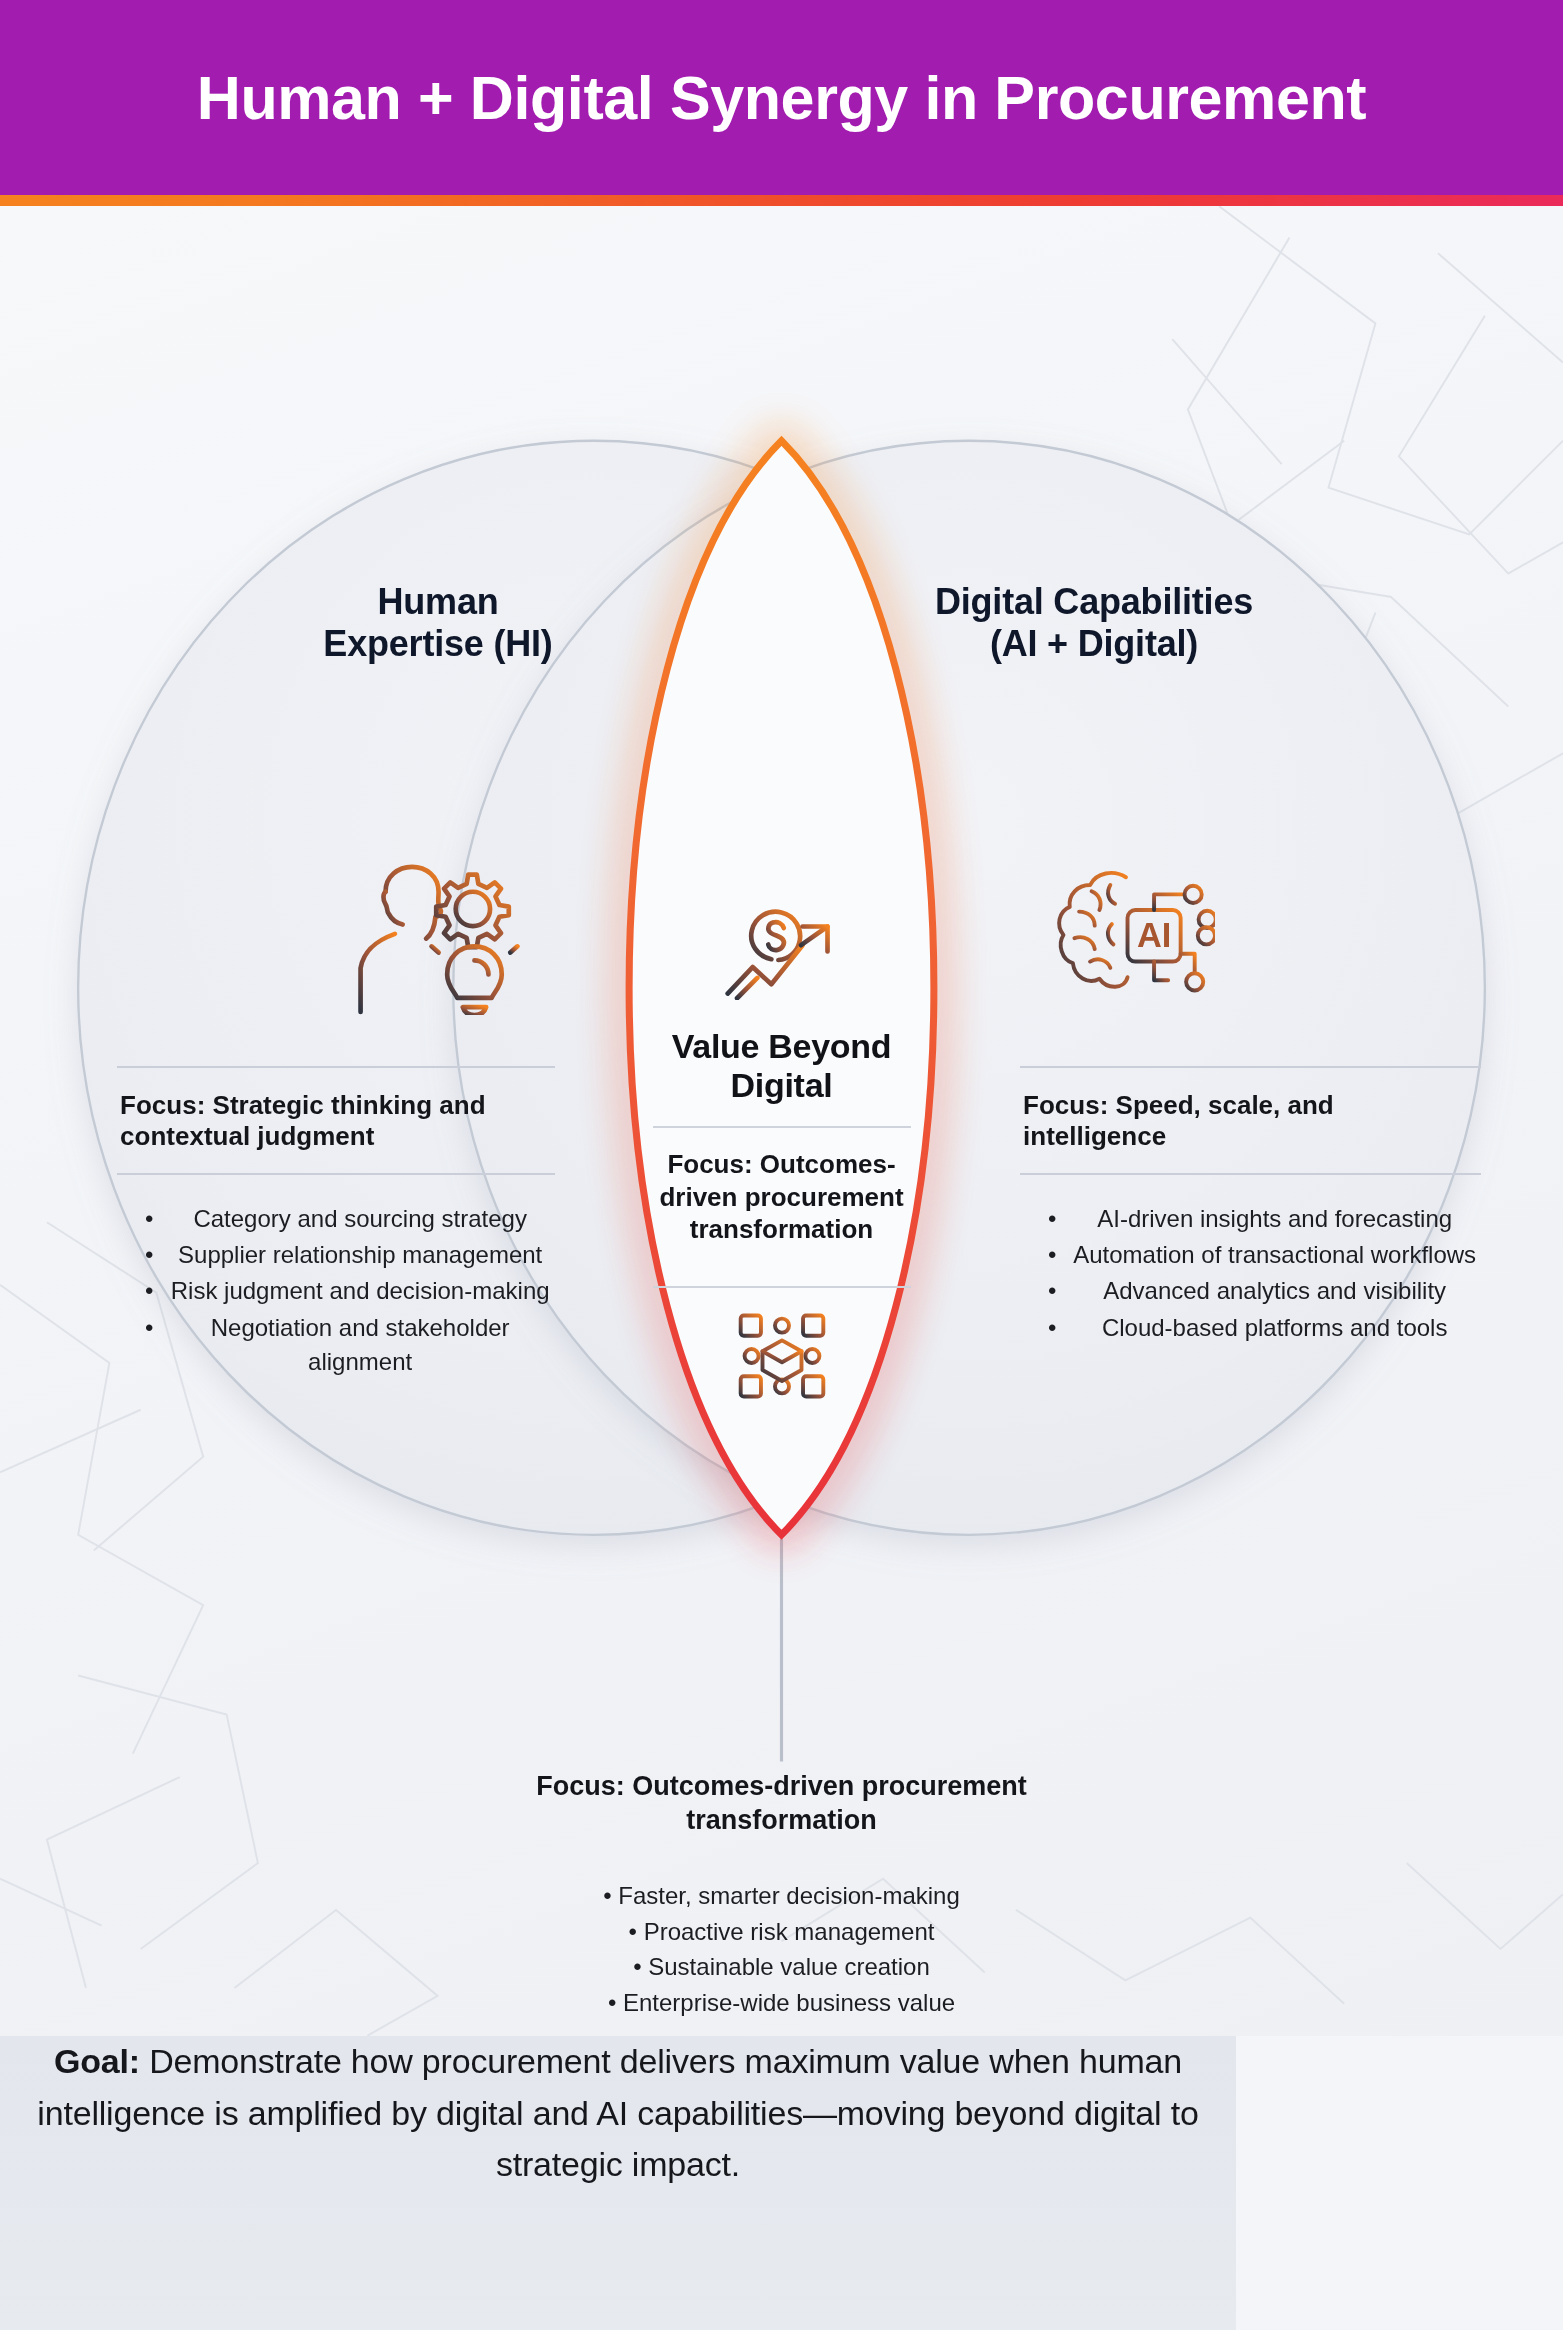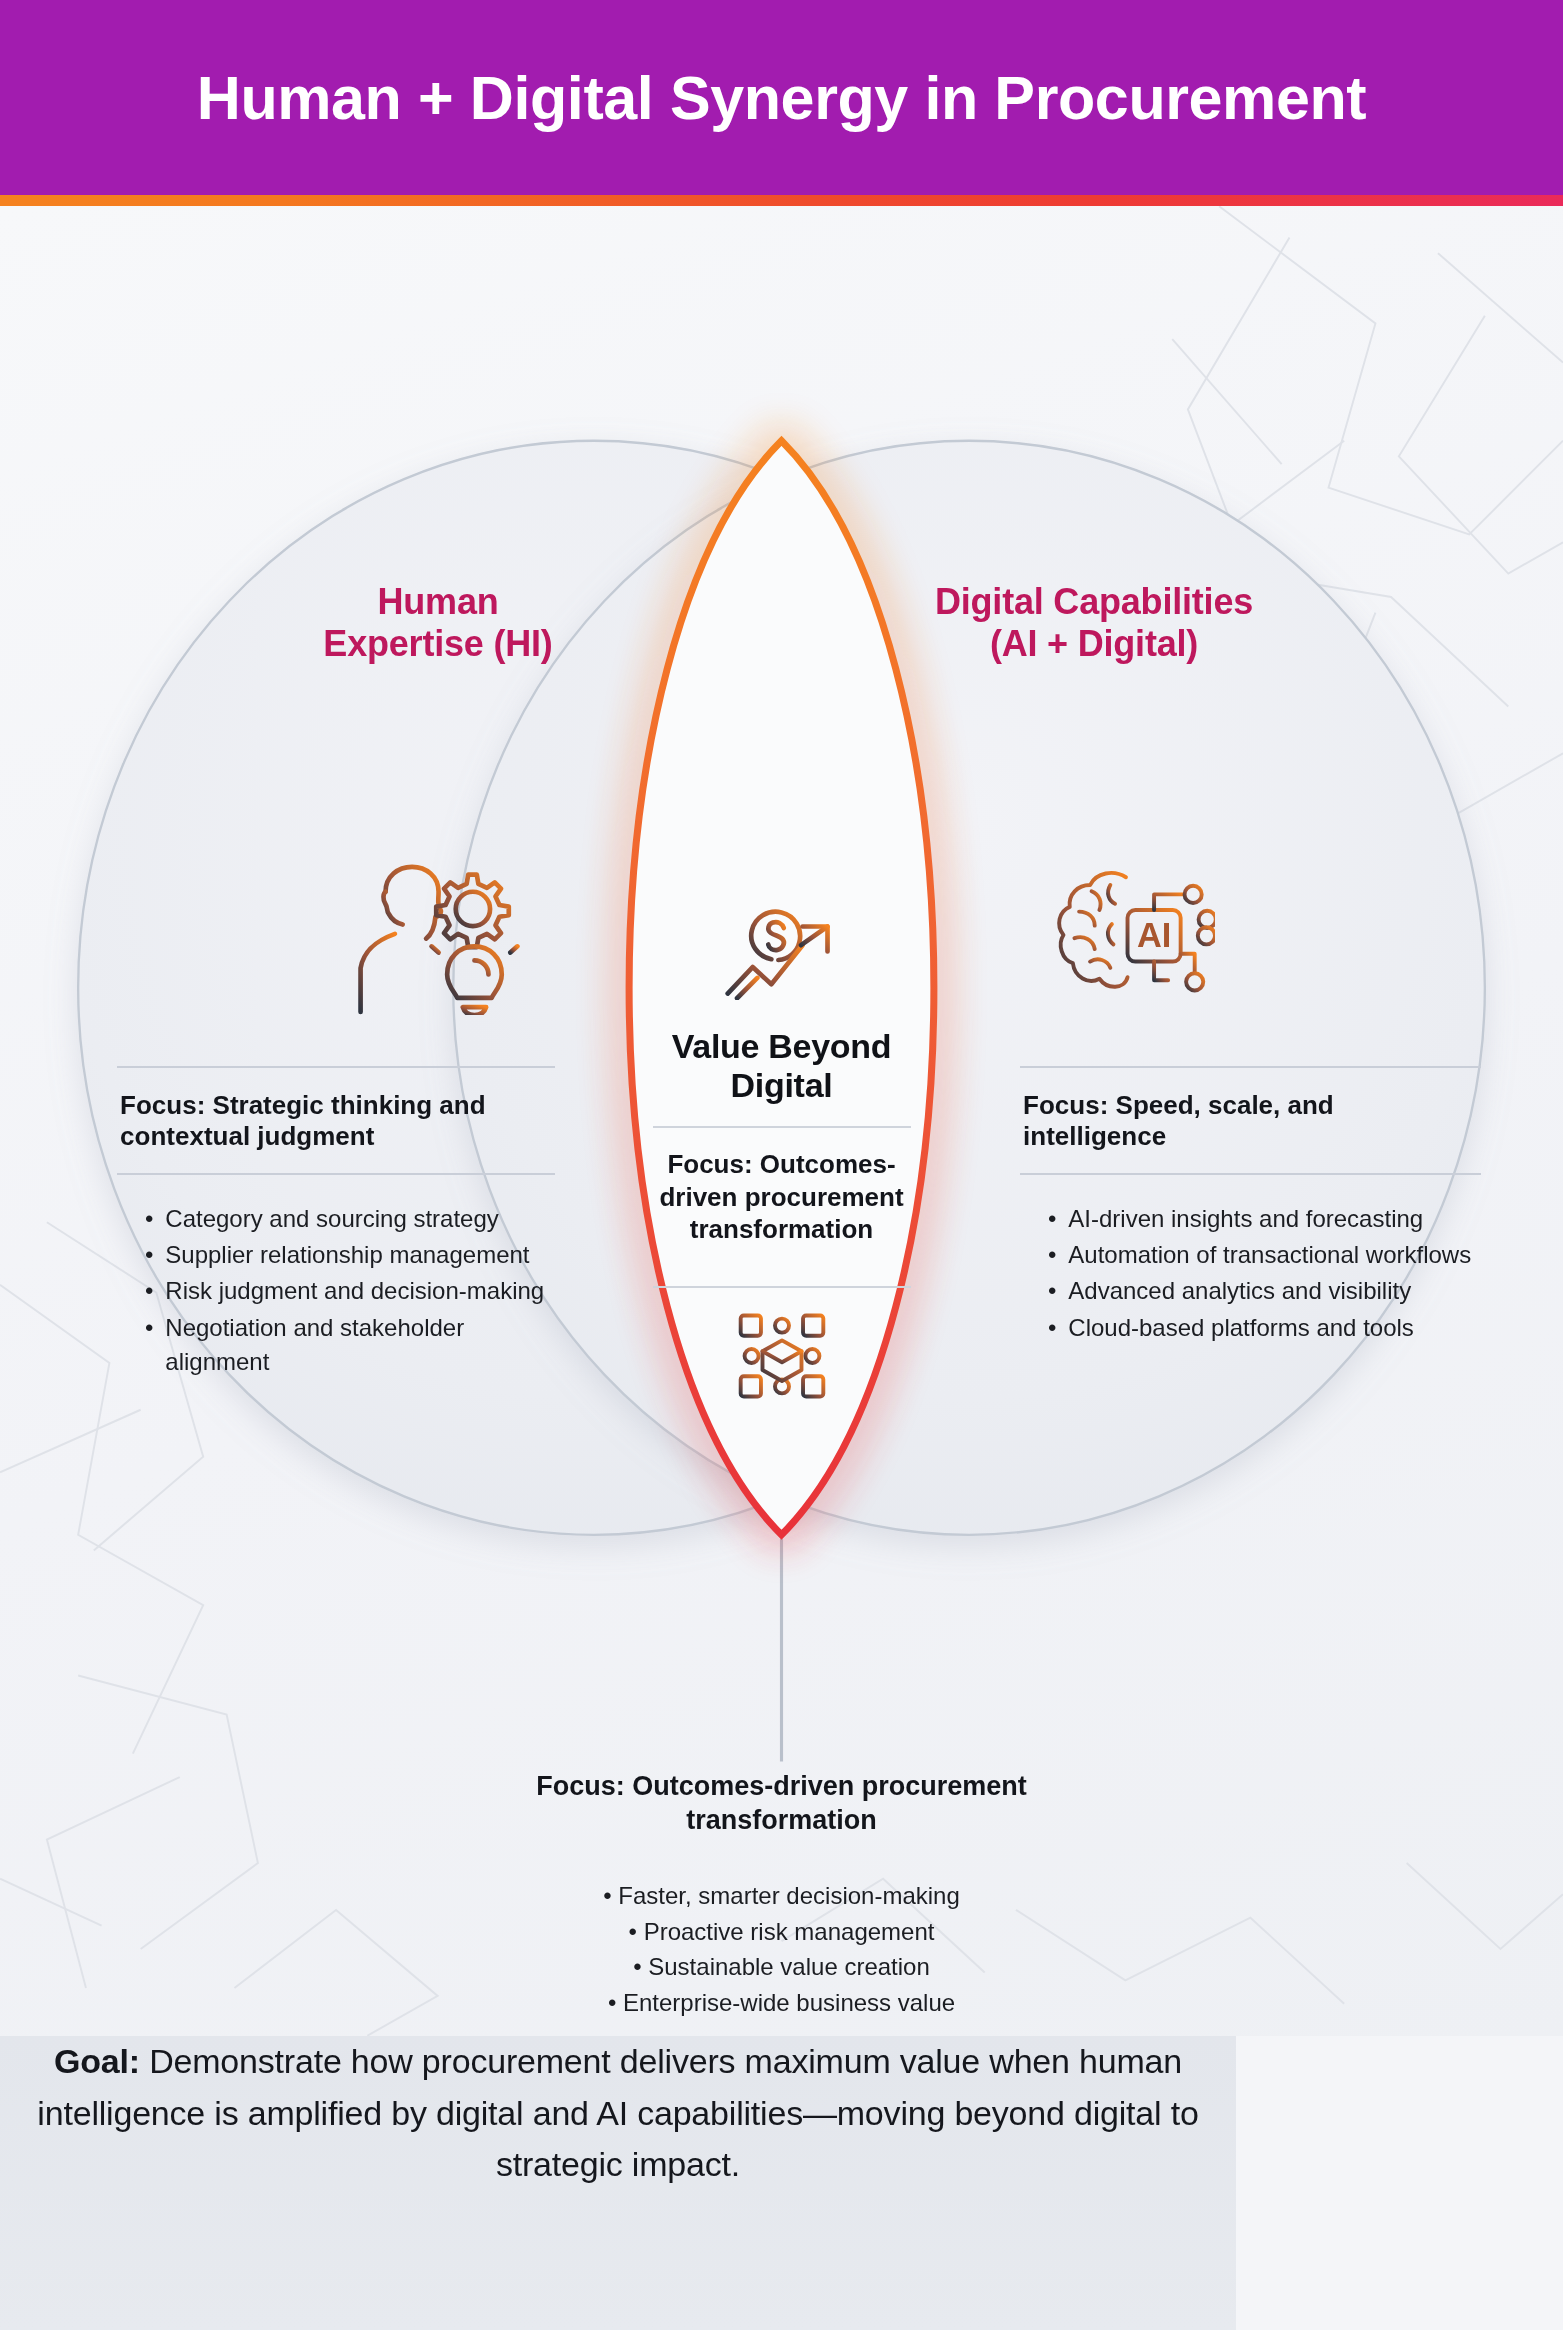--- a/index.html
+++ b/index.html
@@ -42,21 +42,21 @@
     position:absolute; left:0; top:206px; width:1563px; height:1830px;
   }
   .venn { position:absolute; left:0; top:0; width:1563px; height:1830px; }
 
   
   .circle-label {
     position:absolute;
     text-align:center;
     font-size:36px;
     font-weight:bold;
-    color:#be185d;
+    color:#0f172a;
     line-height:1.18;
     letter-spacing:-0.2px;
   }
   .label-left  { left:219px;  top:375px; width:438px; }
   .label-right { left:836px; top:375px; width:516px; }
 
   
   .panel { position:absolute; }
   .panel-left  { left:117px;  top:860px; width:438px; }
   .panel-right { left:1020px; top:860px; width:461px; }
@@ -69,21 +69,21 @@
     line-height:1.22;
     padding:22px 3.1px 20.3px 3.1px;
   }
   .bullets {
     list-style:none;
     padding:26.6px 0 0 28px;
     font-size:24px;
     color:#1b1d22;
     line-height:1.42;
   }
-  .bullets li { position:relative; padding-left:20.3px; margin-bottom:2.3px; }
+  .bullets li { position:relative; padding-left:20.3px; margin-bottom:2.3px;text-align:center; }
   .bullets li::before {
     content:"\2022";
     position:absolute; left:0; top:0;
     font-size:24px; color:#1b1d22;
   }
 
   
   .lens-content {
     position:absolute;
     left:641px; top:688px; width:281px;

